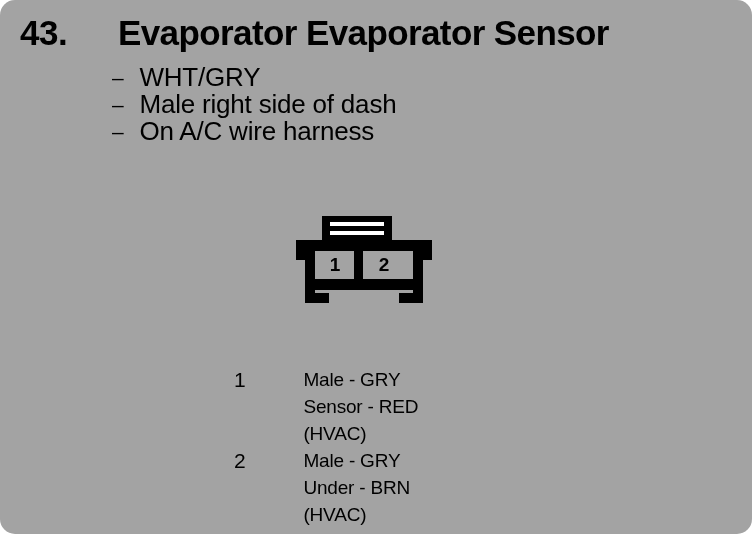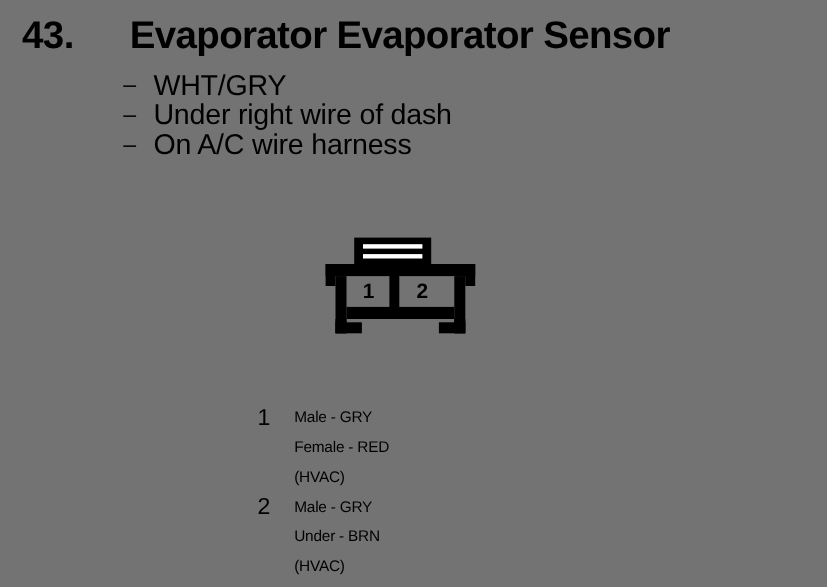--- a/index.html
+++ b/index.html
@@ -5,24 +5,25 @@
 <style>
   html, body {
     margin: 0;
     padding: 0;
     background: #ffffff;
   }
   #page {
     position: relative;
     width: 752px;
     height: 534px;
-    background: #737373;
+    background: #a3a3a3;
     overflow: hidden;
     font-family: "Liberation Sans", sans-serif;
     color: #000000;
+    border-radius: 15px;
   }
 
   
   .heading {
     position: absolute;
     left: 20px;
     top: 13px;
     width: 712px;
     height: 44px;
   }
@@ -112,44 +113,45 @@
     display: inline-block;
     width: 29px;
     font-size: 21px;
     line-height: 27px;
     vertical-align: top;
     text-align: left;
   }
   .legend-num.blank { visibility: hidden; }
   .legend-txt {
     display: inline-block;
-    font-size: 14px;
+    font-size: 19px;
     line-height: 27px;
     vertical-align: top;
     letter-spacing: -0.2px;
+    margin-left: 36px;
   }
 </style>
 </head>
 <body>
 
 <div id="page">
 
   <div class="heading">
     <span class="heading-num">43.</span>
     <span class="heading-title">Evaporator Evaporator Sensor</span>
   </div>
 
   <div class="bullets">
     <div class="bullet-row">
       <span class="bullet-dash">–</span>
       <span class="bullet-text">WHT/GRY</span>
     </div>
     <div class="bullet-row">
       <span class="bullet-dash">–</span>
-      <span class="bullet-text">Under right wire of dash</span>
+      <span class="bullet-text">Male right side of dash</span>
     </div>
     <div class="bullet-row">
       <span class="bullet-dash">–</span>
       <span class="bullet-text">On A/C wire harness</span>
     </div>
   </div>
 
   <div class="connector-wrap">
     <svg width="152" height="104" viewBox="0 0 152 104">
 
@@ -189,21 +191,21 @@
 
   <div class="legend">
 
     <div class="legend-group">
       <div class="legend-line">
         <span class="legend-num">1</span>
         <span class="legend-txt">Male - GRY</span>
       </div>
       <div class="legend-line">
         <span class="legend-num blank">0</span>
-        <span class="legend-txt">Female - RED</span>
+        <span class="legend-txt">Sensor - RED</span>
       </div>
       <div class="legend-line">
         <span class="legend-num blank">0</span>
         <span class="legend-txt">(HVAC)</span>
       </div>
     </div>
 
     <div class="legend-group">
       <div class="legend-line">
         <span class="legend-num">2</span>

